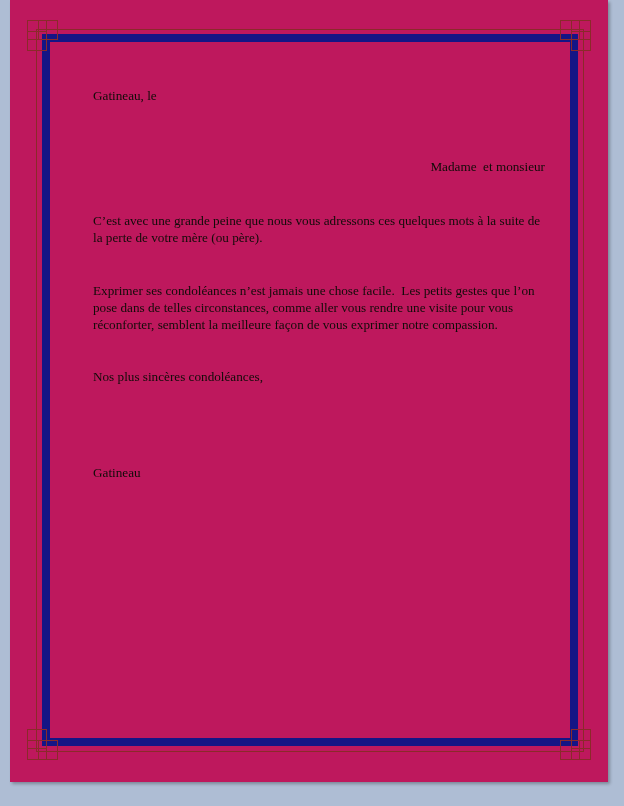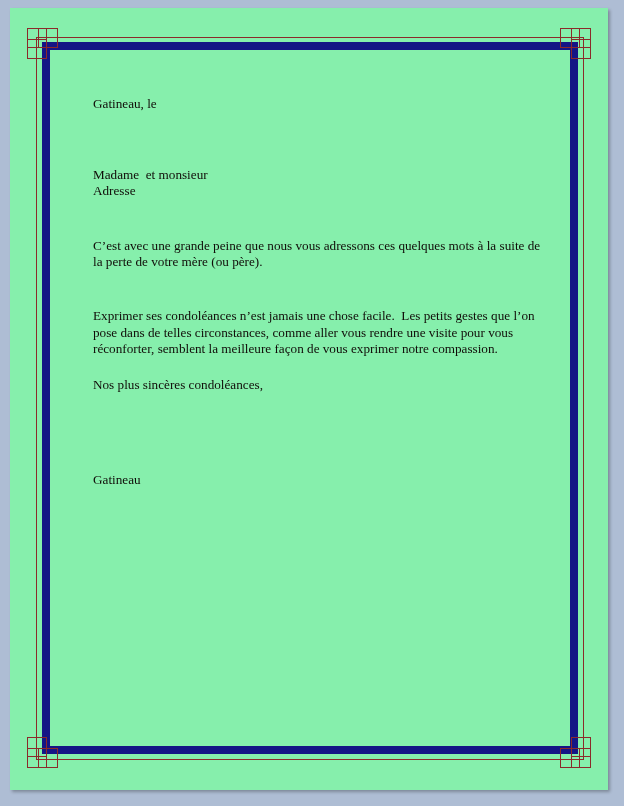--- a/index.html
+++ b/index.html
@@ -12,24 +12,24 @@
     height: 806px;
     background: #aebdd4;
     font-family: "Liberation Serif", "DejaVu Serif", serif;
     overflow: hidden;
   }
 
   
   #page-sheet {
     position: absolute;
     left: 10px;
-    top: 8px;
+    top: 0;
     width: 598px;
     height: 782px;
-    background: #86efac;
+    background: #be185d;
     box-shadow: 2px 2px 3px rgba(0,0,0,0.28);
   }
 
   
   #border-frame {
     position: absolute;
     left: 0;
     top: 0;
     width: 598px;
     height: 782px;
@@ -86,25 +86,25 @@
     width: 452px;
     color: #100c08;
     font-size: 13.2px;
     line-height: 16.6px;
   }
   .blk {
     margin: 0;
     white-space: pre-wrap;
   }
   #date-line       { margin-top: 8px; }
-  #recipient-block { margin-top: 54px; }
+  #recipient-block { margin-top: 54px; text-align: right; }
   #para-1          { margin-top: 38px; }
   #para-2          { margin-top: 37px; }
   #para-3          { margin-top: 37px; }
-  #closing-line    { margin-top: 19px; }
+  #closing-line    { margin-top: 36px; }
   #signature-line  { margin-top: 79px; }
 </style>
 </head>
 <body>
 
 <div id="page-sheet">
 
   <div id="border-frame">
     <div class="rule-maroon maroon-top"></div>
     <div class="rule-maroon maroon-bottom"></div>
@@ -137,21 +137,20 @@
       <div class="sq sq-c"></div>
     </div>
   </div>
 
   <div id="letter-body">
 
     <p class="blk" id="date-line">Gatineau, le</p>
 
     <div id="recipient-block">
       <p class="blk" id="recipient-line-1">Madame  et monsieur</p>
-      <p class="blk" id="recipient-line-2">Adresse</p>
     </div>
 
     <p class="blk" id="para-1">C’est avec une grande peine que nous vous adressons ces quelques mots à la suite de la perte de votre mère (ou père).</p>
 
     <p class="blk" id="para-2">Exprimer ses condoléances n’est jamais une chose facile.  Les petits gestes que l’on pose dans de telles circonstances, comme aller vous rendre une visite pour vous réconforter, semblent la meilleure façon de vous exprimer notre compassion.</p>
 
 
     <p class="blk" id="closing-line">Nos plus sincères condoléances,</p>
 
     <p class="blk" id="signature-line">Gatineau</p>

